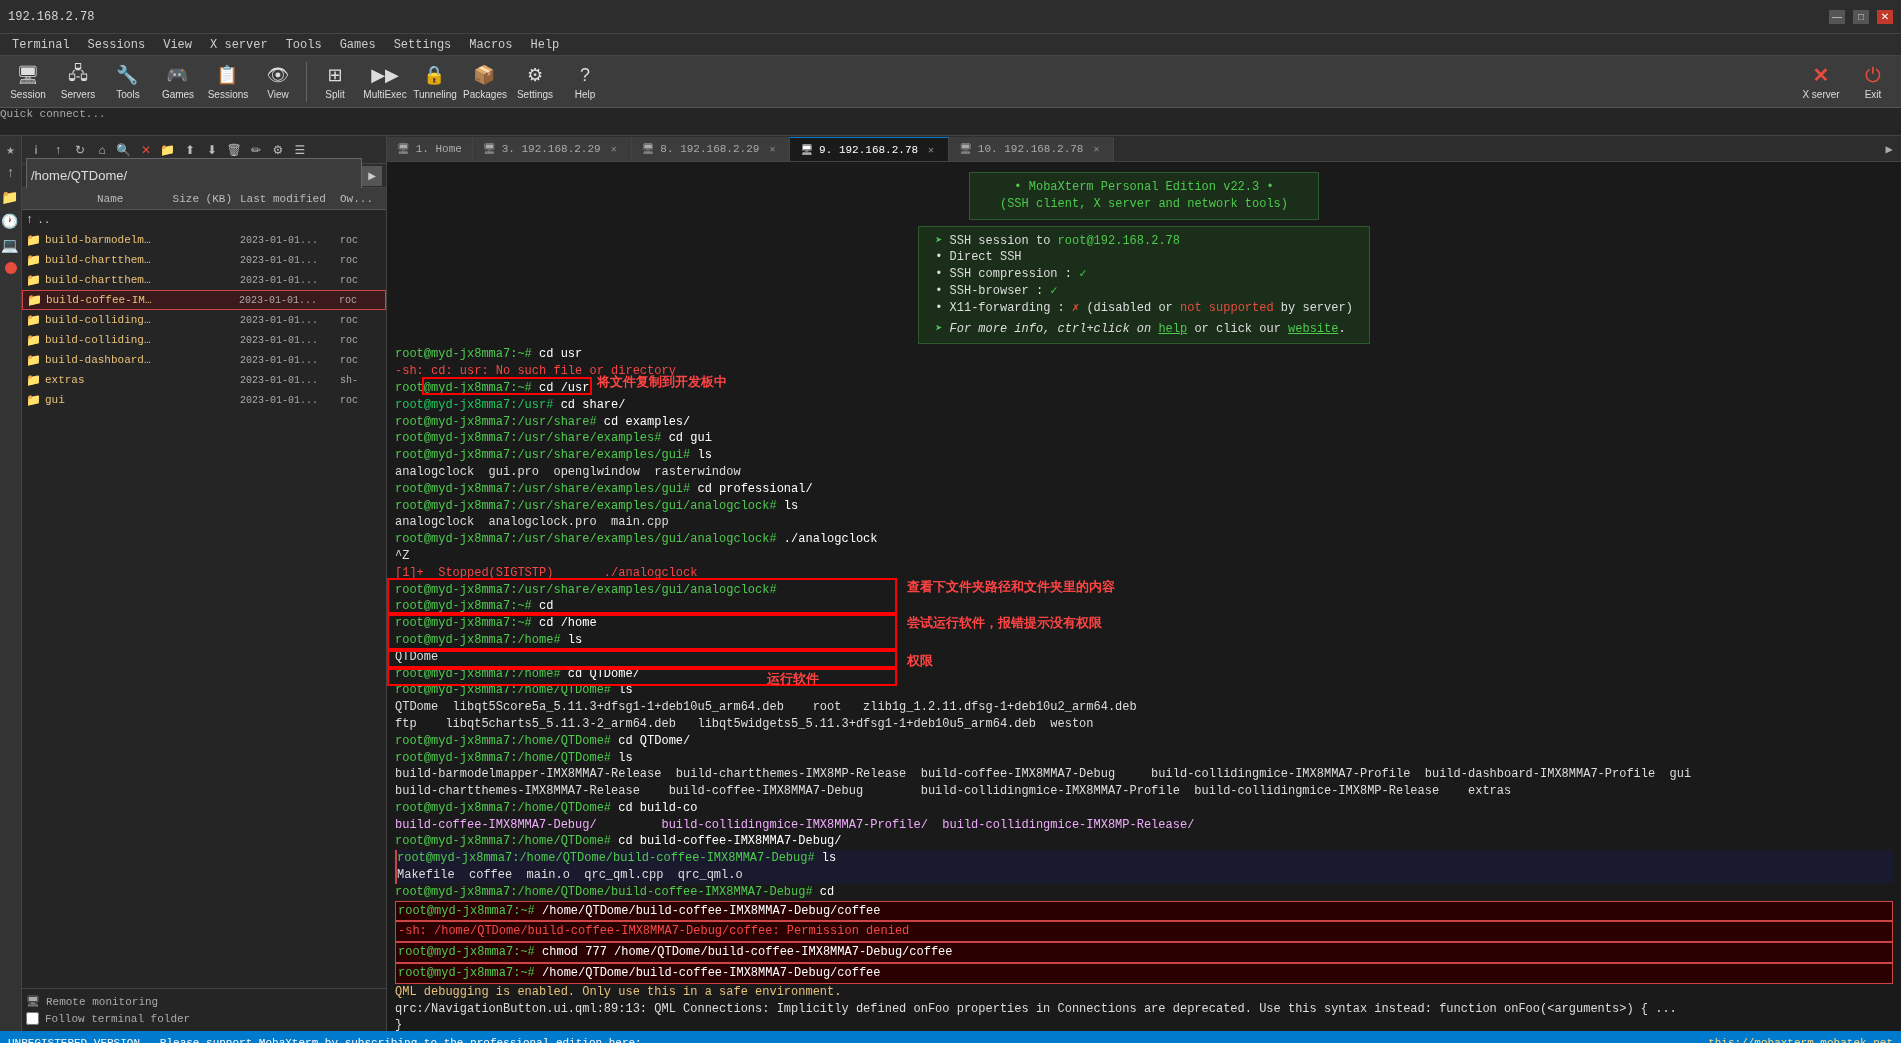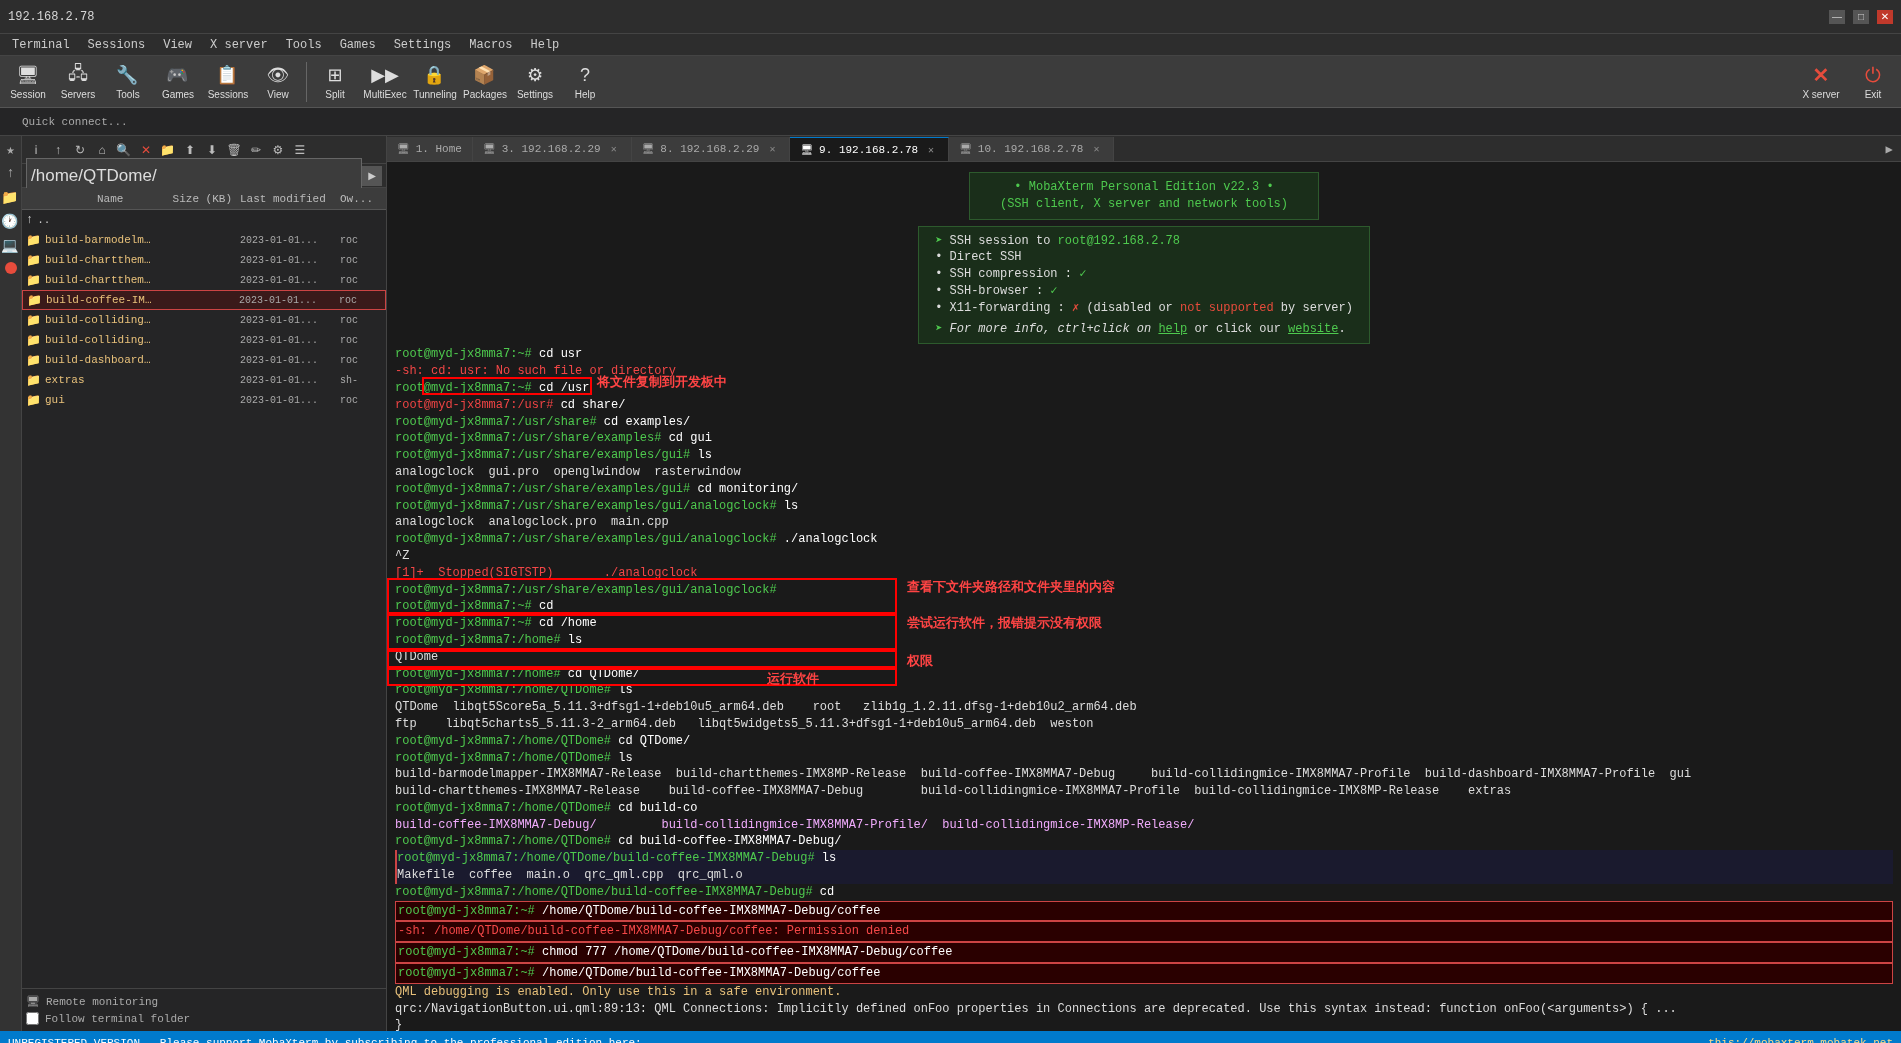--- a/index.html
+++ b/index.html
@@ -99,22 +99,22 @@
       display: flex;
       align-items: center;
       gap: 4px;
     }
 
     
     #quick-connect-bar {
       background: #252526;
       height: 28px;
       display: flex;
-      align-items: center;
-      padding: 0 22px;
+      align-items: flex-start;
+      padding: 0 0;
       border-bottom: 1px solid #444;
     }
     #quick-connect-label {
       color: #aaa;
       font-size: 11px;
       margin-right: 6px;
     }
 
     
     #main {
@@ -158,21 +158,21 @@
       display: flex;
       align-items: center;
       padding: 0 4px;
       border-bottom: 1px solid #444;
     }
     #path-input {
       flex: 1;
       background: #3c3c3c;
       border: 1px solid #666;
       color: #ddd;
-      font-size: 17px;
+      font-size: 13px;
       padding: 1px 4px;
       height: 36px;
     }
     .path-btn {
       width: 20px; height: 20px;
       background: #555;
       border: none;
       color: #ccc;
       cursor: pointer;
       font-size: 10px;
@@ -601,26 +601,26 @@
             <div><span style="color:#ddd;">  • SSH compression : </span><span style="color:#4ec94e;">✓</span></div>
             <div><span style="color:#ddd;">  • SSH-browser   : </span><span style="color:#4ec94e;">✓</span></div>
             <div><span style="color:#ddd;">  • X11-forwarding  : </span><span style="color:#e74c3c;">✗</span><span style="color:#ddd;"> (disabled or </span><span style="color:#e74c3c;">not supported</span><span style="color:#ddd;"> by server)</span></div>
             <div style="margin-top:4px;"><span style="color:#4ec94e;">➤</span><span style="color:#ddd;font-style:italic;"> For more info, ctrl+click on </span><span style="color:#4ec94e; text-decoration:underline; cursor:pointer;">help</span><span style="color:#ddd;"> or click our </span><span style="color:#4ec94e; text-decoration:underline; cursor:pointer;">website</span><span style="color:#ddd;">.</span></div>
           </div>
 
           <div id="term-lines">
               <div class="term-line"><span style="color:#4ec94e;">root@myd-jx8mma7:~#</span><span style="color:#fff;"> cd usr</span></div>
               <div class="term-line"><span style="color:#f44747;">-sh: cd: usr: No such file or directory</span></div>
               <div class="term-line"><span style="color:#4ec94e;">root@myd-jx8mma7:~#</span><span style="color:#fff;"> cd /usr</span></div>
-              <div class="term-line"><span style="color:#ef4444;">root@myd-jx8mma7:/usr#</span><span style="color:#fff;"> cd share/</span></div>
+              <div class="term-line"><span style="color:#22c55e;">root@myd-jx8mma7:/usr#</span><span style="color:#fff;"> cd share/</span></div>
               <div class="term-line"><span style="color:#4ec94e;">root@myd-jx8mma7:/usr/share#</span><span style="color:#fff;"> cd examples/</span></div>
               <div class="term-line"><span style="color:#4ec94e;">root@myd-jx8mma7:/usr/share/examples#</span><span style="color:#fff;"> cd gui</span></div>
               <div class="term-line"><span style="color:#4ec94e;">root@myd-jx8mma7:/usr/share/examples/gui#</span><span style="color:#fff;"> ls</span></div>
               <div class="term-line"><span style="color:#ddd;">analogclock  gui.pro  openglwindow  rasterwindow</span></div>
-              <div class="term-line"><span style="color:#4ec94e;">root@myd-jx8mma7:/usr/share/examples/gui#</span><span style="color:#fff;"> cd monitoring/</span></div>
+              <div class="term-line"><span style="color:#4ec94e;">root@myd-jx8mma7:/usr/share/examples/gui#</span><span style="color:#fff;"> cd professional/</span></div>
               <div class="term-line"><span style="color:#4ec94e;">root@myd-jx8mma7:/usr/share/examples/gui/analogclock#</span><span style="color:#fff;"> ls</span></div>
               <div class="term-line"><span style="color:#ddd;">analogclock  analogclock.pro  main.cpp</span></div>
               <div class="term-line"><span style="color:#4ec94e;">root@myd-jx8mma7:/usr/share/examples/gui/analogclock#</span><span style="color:#fff;"> ./analogclock</span></div>
               <div class="term-line"><span style="color:#ddd;">^Z</span></div>
               <div class="term-line"><span style="color:#f44747;">[1]+  Stopped(SIGTSTP)       ./analogclock</span></div>
               <div class="term-line"><span style="color:#4ec94e;">root@myd-jx8mma7:/usr/share/examples/gui/analogclock#</span><span style="color:#fff;"></span></div>
               <div class="term-line"><span style="color:#4ec94e;">root@myd-jx8mma7:~#</span><span style="color:#fff;"> cd</span></div>
               <div class="term-line"><span style="color:#4ec94e;">root@myd-jx8mma7:~#</span><span style="color:#fff;"> cd /home</span></div>
               <div class="term-line"><span style="color:#4ec94e;">root@myd-jx8mma7:/home#</span><span style="color:#fff;"> ls</span></div>
               <div class="term-line"><span style="color:#ddd;">QTDome</span></div>

